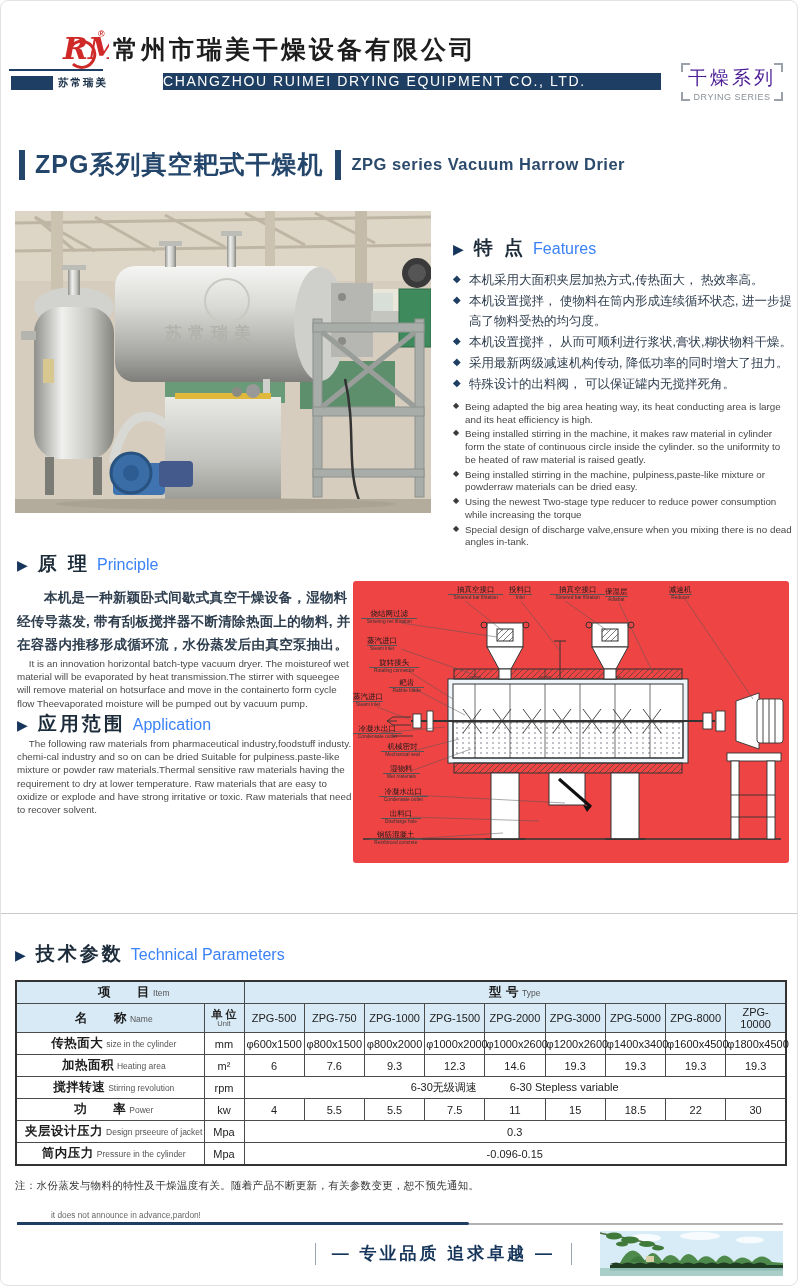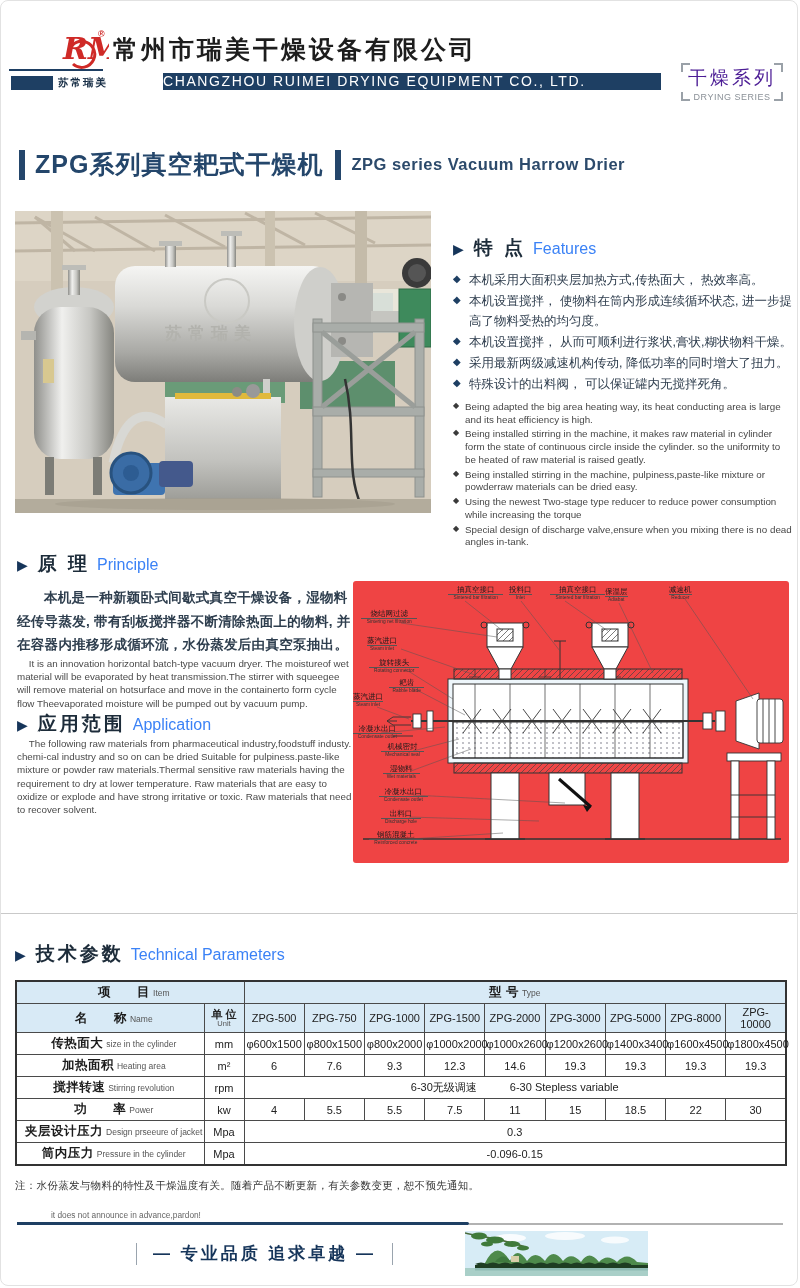--- a/index.html
+++ b/index.html
@@ -81,21 +81,21 @@
   .c-model { font-size:10.5px; }
   .c-val, .c-span, .c-unitv { font-size:11px; }
   .note-cn { margin-top:13px; font-size:10.5px; color:#333; letter-spacing:0.3px; }
   .note-en  { margin-top:5px; font-size:8.3px; color:#666; line-height:1.4; }
   .note-en .l2 { padding-left:36px; }
 
   
   .f-line { position:absolute; top:1221px; left:16px; right:14px; height:4px; }
   .f-line-navy { position:absolute; left:0; top:0; width:59%; height:3px; background:#1e3f63; border-radius:0 2px 2px 0; }
   .f-line-gray { position:absolute; left:59%; right:0; top:1px; height:2px; background:#b2b2b2; }
-  .f-content { position:absolute; top:1230px; left:0; right:14px; display:flex; justify-content:center; align-items:center;gap:44px; }
+  .f-content { position:absolute; top:1230px; left:0; right:14px; display:flex; justify-content:flex-end; align-items:center; }
   .slogan-wrap { display:flex; align-items:center; margin-right:28px; }
   .pipe { width:1px; height:22px; background:#9aa4ae; }
   .slogan { font-size:17px; font-weight:bold; color:#16355a; letter-spacing:3px; margin:0 16px; }
   .f-photo { width:183px; height:45px; overflow:hidden; }
 </style>
 </head>
 <body>
 
 <div class="page">
 

